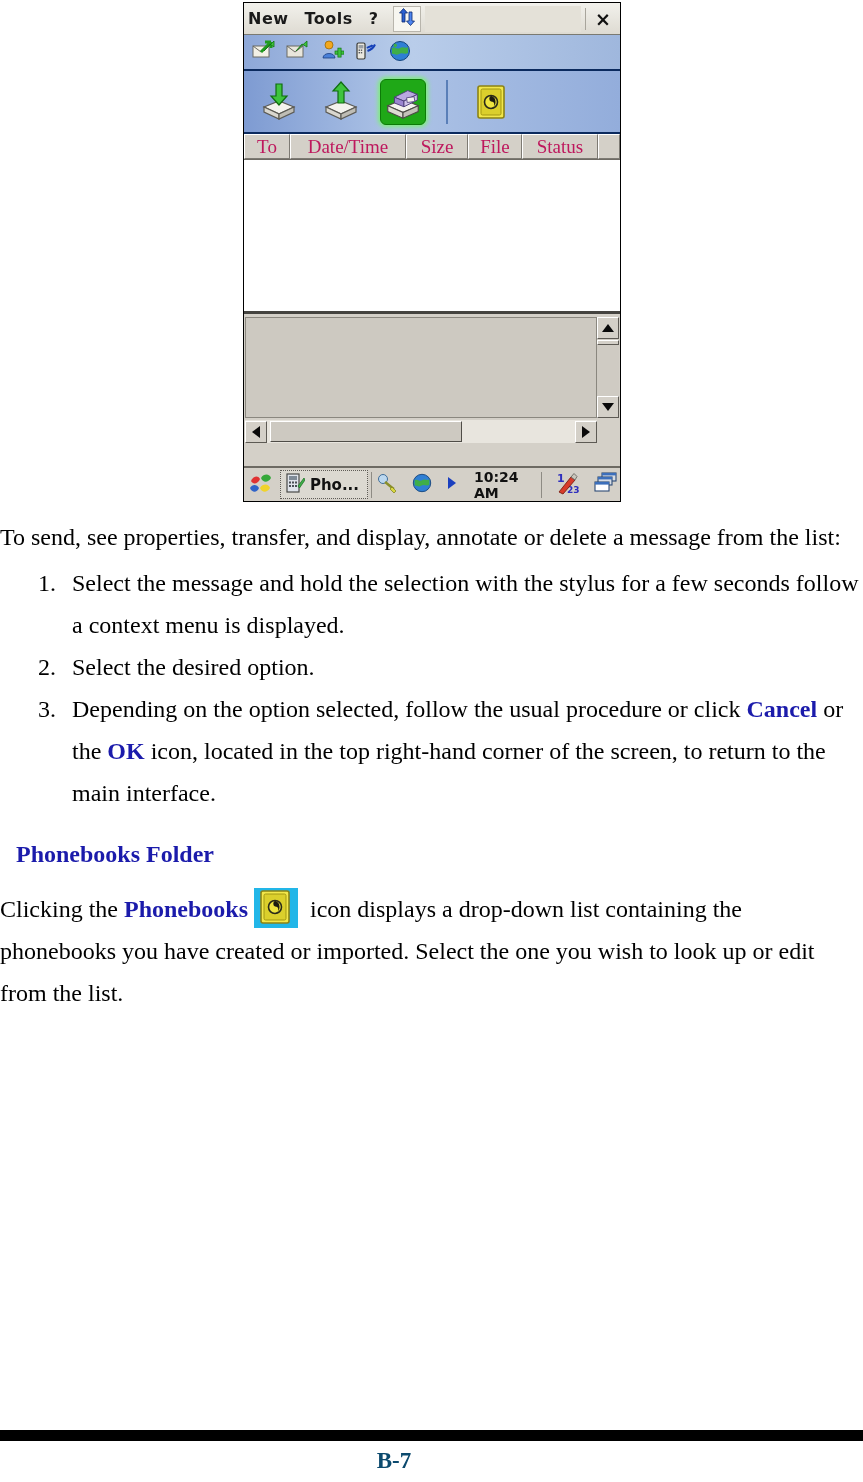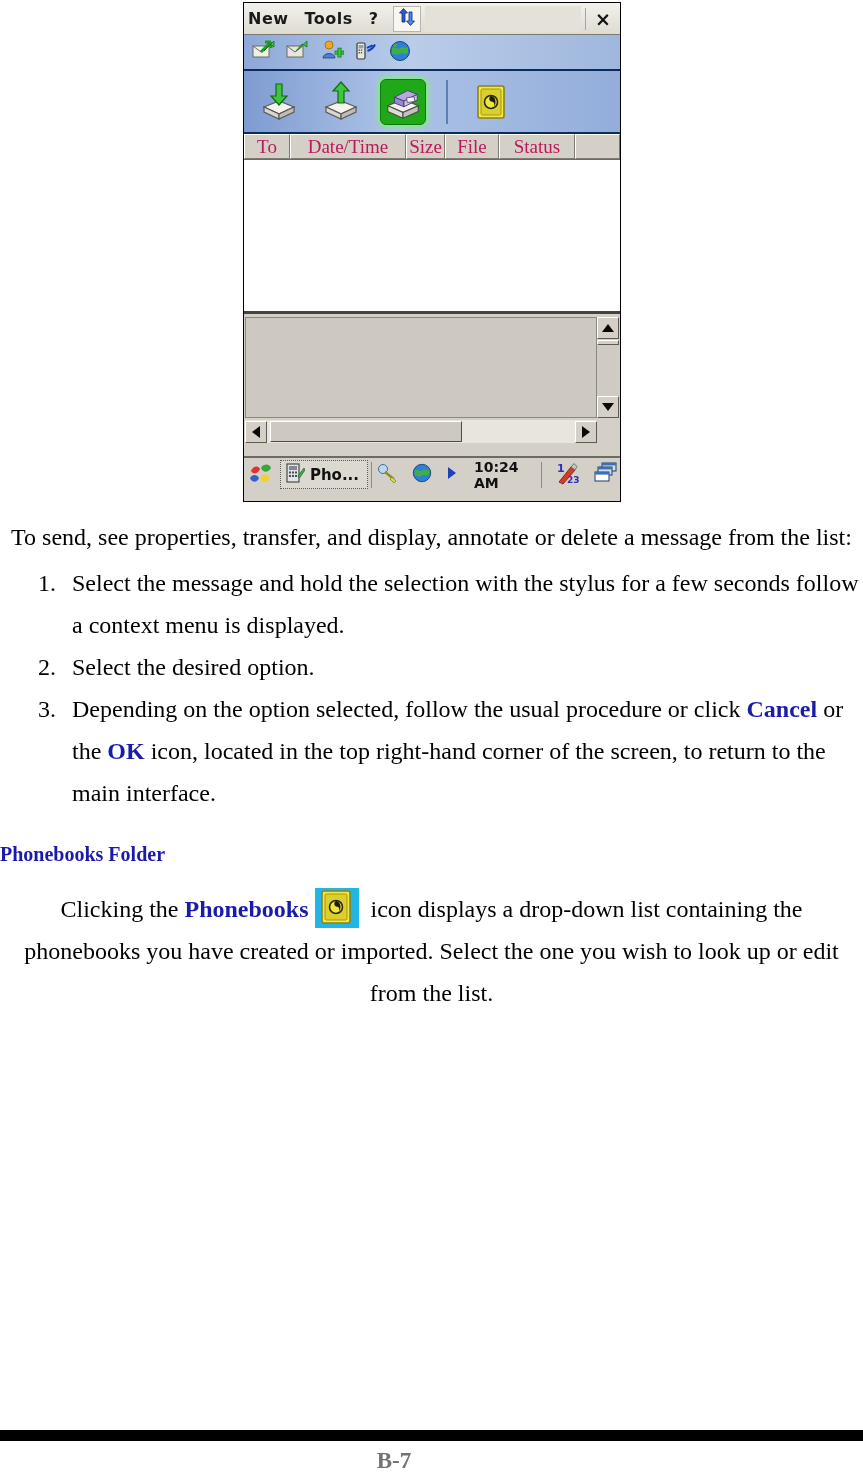--- a/index.html
+++ b/index.html
@@ -141,21 +141,21 @@
     font-size: 19px;
     color: #be185d;
     display: flex;
     align-items: center;
     justify-content: center;
     box-sizing: border-box;
     font-family: Liberation Serif, serif;
   }
   .col.c-to { width: 46px; }
   .col.c-dt { width: 116px; }
-  .col.c-size { width: 39px; }
+  .col.c-size { width: 62px; }
   .col.c-file { width: 54px; }
   .col.c-status { width: 76px; }
   .col.c-last { flex: 1; }
 
   
   .listarea {
     height: 154px;
     background: #ffffff;
     border-bottom: 3px solid #454440;
     box-sizing: border-box;
@@ -228,21 +228,21 @@
     width: 0; height: 0;
   }
   .arrow-up { border-left: 6px solid transparent; border-right: 6px solid transparent; border-bottom: 8px solid #0a0a0a; }
   .arrow-down { border-left: 6px solid transparent; border-right: 6px solid transparent; border-top: 8px solid #0a0a0a; }
   .arrow-left { border-top: 6px solid transparent; border-bottom: 6px solid transparent; border-right: 8px solid #0a0a0a; }
   .arrow-right { border-top: 6px solid transparent; border-bottom: 6px solid transparent; border-left: 8px solid #0a0a0a; }
 
   
   .taskbar {
     position: absolute;
-    left: 0; right: 0; bottom: 10px;
+    left: 0; right: 0; bottom: 0;
     height: 35px;
     background: #d4d0c8;
     border-top: 2px solid #6d6a63;
     display: flex;
     align-items: center;
     box-sizing: border-box;
     padding: 0 2px;
     gap: 3px;
   }
   .start-btn {
@@ -278,21 +278,20 @@
     position: absolute;
     left: 0; top: 516px;
     width: 863px;
   }
   .para {
     font-size: 24px;
     line-height: 42px;
     color: #000;
     margin: 0 0 0 0;
     padding: 0 0 0 0;
-    text-align: center;
   }
   .intro { margin-bottom: 4px; }
   ol.steps {
     margin: 0;
     padding-left: 0;
     list-style: none;
     counter-reset: stp;
   }
   ol.steps > li {
     font-size: 24px;
@@ -303,25 +302,25 @@
     margin: 0;
   }
   ol.steps > li::before {
     content: counter(stp) ".";
     position: absolute;
     left: 38px;
     top: 0;
   }
   .blue { color: #1b1bab; font-weight: bold; }
   h3.heading {
-    font-size: 20px;
+    font-size: 24px;
     line-height: 40px;
     color: #1b1bab;
     font-weight: bold;
-    margin: 20px 0 14px 0;
+    margin: 20px 0 14px 16px;
   }
   .inline-icon {
     display: inline-block;
     width: 44px; height: 40px;
     vertical-align: -11px;
     margin: 0 6px;
     position: relative;
     background: #22b6e8;
     box-sizing: border-box;
   }
@@ -333,21 +332,21 @@
     width: 863px; height: 11px;
     background: #000;
   }
   .footer-page {
     position: absolute;
     left: 0; top: 1448px;
     width: 788px;
     text-align: center;
     font-size: 23px;
     font-weight: bold;
-    color: #737373;
+    color: #0c4a6e;
   }
 </style>
 </head>
 <body>
 
 <div class="screenshot">
 
   <div class="menubar">
     <div class="menu-item first">New</div>
     <div class="menu-item">Tools</div>

